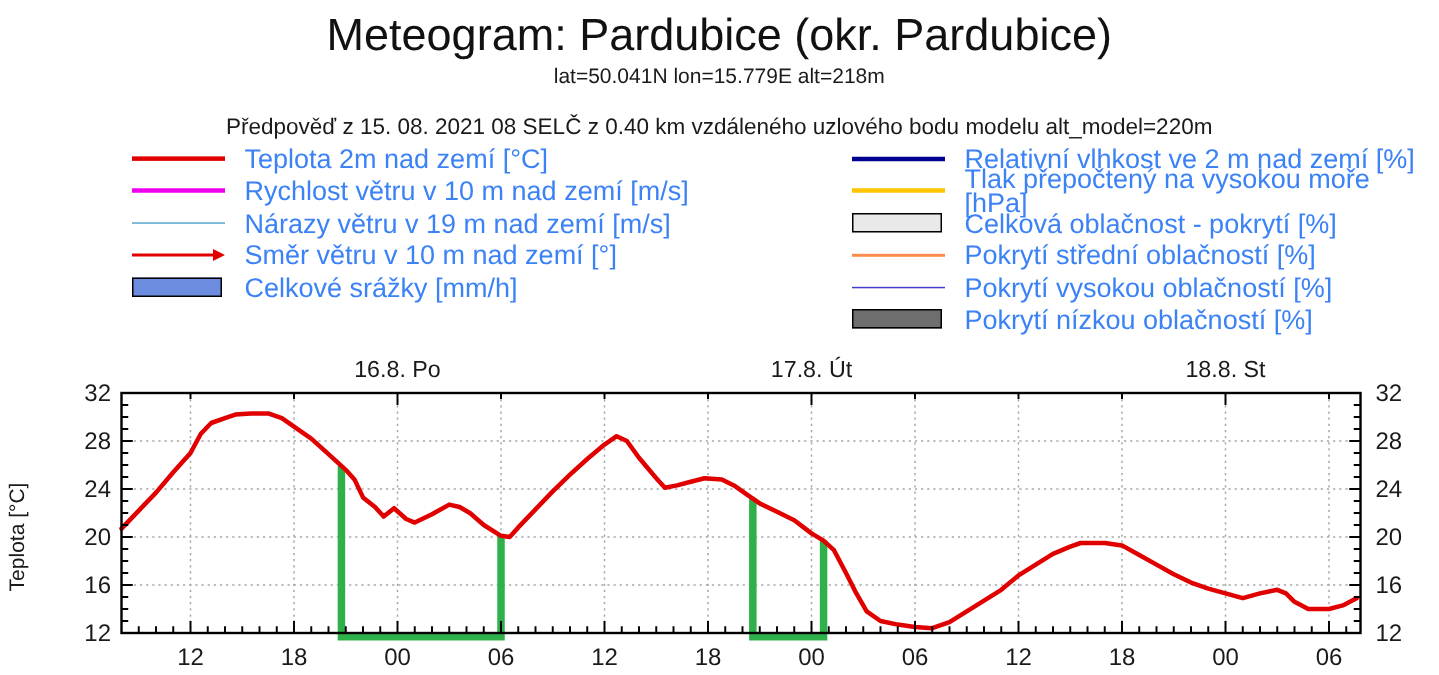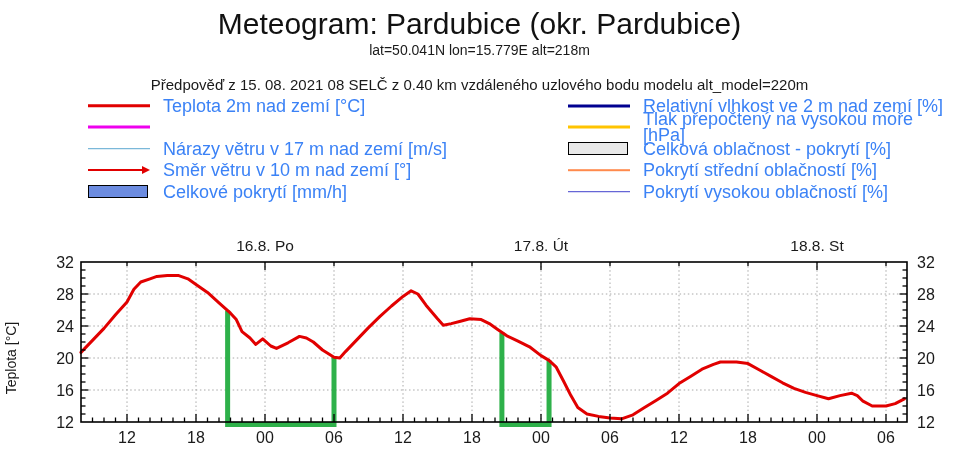--- a/index.html
+++ b/index.html
@@ -34,39 +34,40 @@
       <div class="legend-row">
         <div class="swatch-wrap">
           <div class="swatch-line" style="height: 3.5px; background: rgb(225, 0, 0);"></div>
         </div>
         <span class="legend-label">Teplota 2m nad zemí [°C]</span>
       </div>
       <div class="legend-row">
         <div class="swatch-wrap">
           <div class="swatch-line" style="height: 3px; background: rgb(238, 0, 238);"></div>
         </div>
+        <span class="legend-label">Rychlost větru v 10 m nad zemí [m/s]</span>
       </div>
       <div class="legend-row">
         <div class="swatch-wrap">
           <div class="swatch-line" style="height: 1.6px; background: rgb(90, 167, 208);"></div>
         </div>
-        <span class="legend-label">Nárazy větru v 17 m nad zemí [m/s]</span>
+        <span class="legend-label">Nárazy větru v 19 m nad zemí [m/s]</span>
       </div>
       <div class="legend-row">
         <div class="swatch-wrap">
           <div class="swatch-arrow-line" style="height: 1.6px; background: rgb(225, 0, 0);"></div>
           <div class="swatch-arrow-head" style="border-left: 8px solid rgb(225, 0, 0);"></div>
         </div>
         <span class="legend-label">Směr větru v 10 m nad zemí [°]</span>
       </div>
       <div class="legend-row">
         <div class="swatch-wrap">
           <div class="swatch-box" style="background: rgb(108, 140, 224);"></div>
         </div>
-        <span class="legend-label">Celkové pokrytí [mm/h]</span>
+        <span class="legend-label">Celkové srážky [mm/h]</span>
       </div>
     </div>
   <div id="legend-right" class="legend-col">
       <div class="legend-row">
         <div class="swatch-wrap">
           <div class="swatch-line" style="height: 3px; background: rgb(0, 0, 144);"></div>
         </div>
         <span class="legend-label">Relativní vlhkost ve 2 m nad zemí [%]</span>
       </div>
       <div class="legend-row">
@@ -85,20 +86,26 @@
         <div class="swatch-wrap">
           <div class="swatch-line" style="height: 1.6px; background: rgb(255, 138, 77);"></div>
         </div>
         <span class="legend-label">Pokrytí střední oblačností [%]</span>
       </div>
       <div class="legend-row">
         <div class="swatch-wrap">
           <div class="swatch-line" style="height: 1.6px; background: rgb(64, 64, 204);"></div>
         </div>
         <span class="legend-label">Pokrytí vysokou oblačností [%]</span>
+      </div>
+      <div class="legend-row">
+        <div class="swatch-wrap">
+          <div class="swatch-box" style="background: rgb(110, 110, 110);"></div>
+        </div>
+        <span class="legend-label">Pokrytí nízkou oblačností [%]</span>
       </div>
     </div>
 
   <svg id="chart-svg" width="959" height="220" viewBox="0 0 959 220">
       <g stroke="#a8a8a8" stroke-width="1" stroke-dasharray="1.5 2.6">
         <line x1="127" y1="32" x2="127" y2="192"></line>
         <line x1="196" y1="32" x2="196" y2="192"></line>
         <line x1="265" y1="32" x2="265" y2="192"></line>
         <line x1="334" y1="32" x2="334" y2="192"></line>
         <line x1="403" y1="32" x2="403" y2="192"></line>

